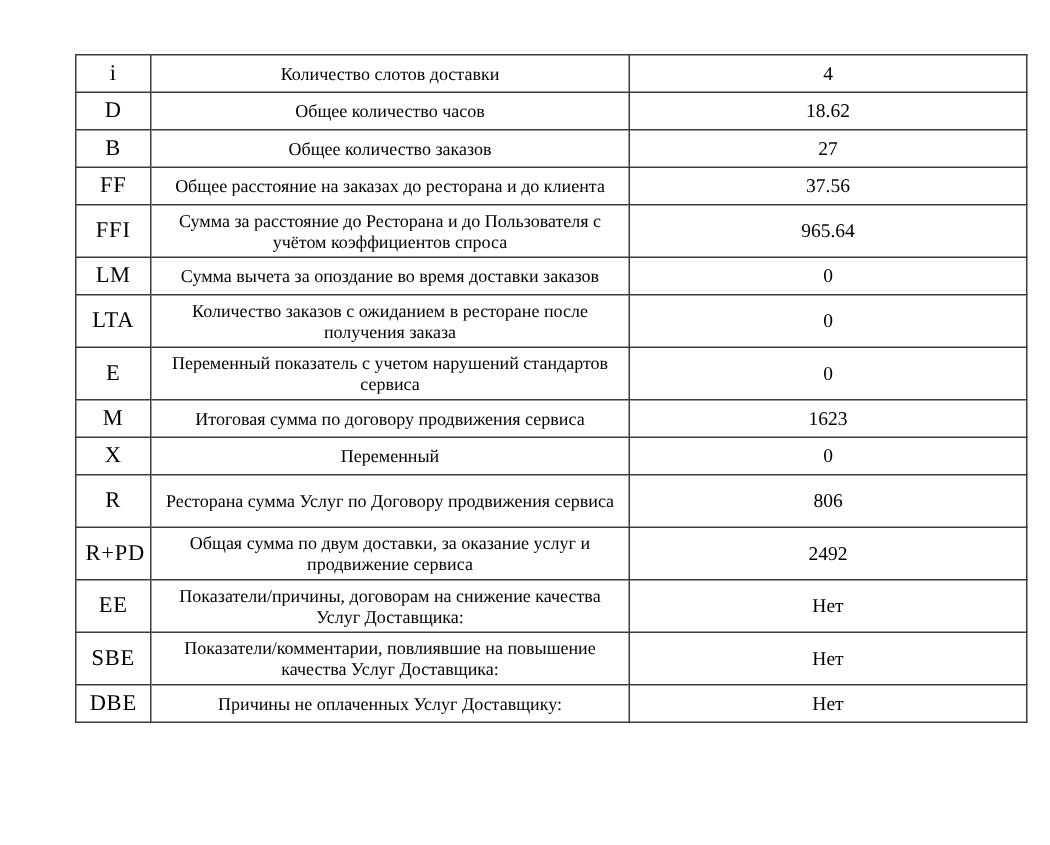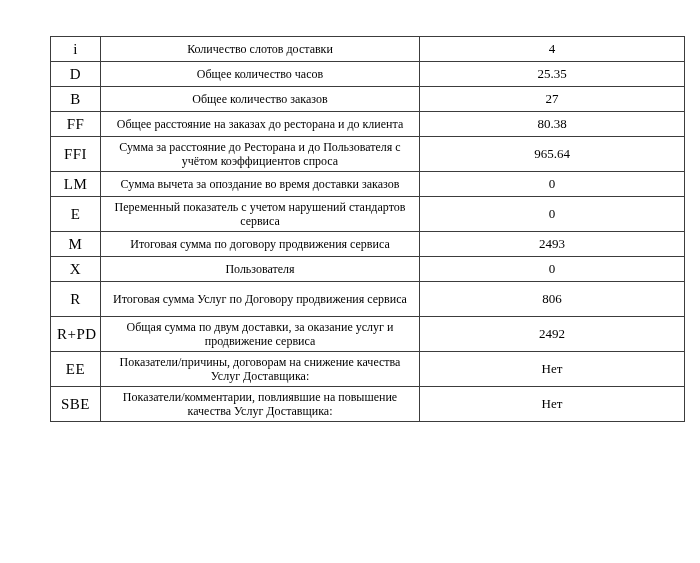--- a/index.html
+++ b/index.html
@@ -63,72 +63,82 @@
     </colgroup>
     <tbody>
       <tr class="r1">
         <td class="code">i</td>
         <td class="desc">Количество слотов доставки</td>
         <td class="val">4</td>
       </tr>
       <tr class="r1">
         <td class="code">D</td>
         <td class="desc">Общее количество часов</td>
-        <td class="val">25.35</td>
+        <td class="val">18.62</td>
       </tr>
       <tr class="r1">
         <td class="code">B</td>
         <td class="desc">Общее количество заказов</td>
         <td class="val">27</td>
       </tr>
       <tr class="r1">
         <td class="code">FF</td>
         <td class="desc">Общее расстояние на заказах до ресторана и до клиента</td>
-        <td class="val">80.38</td>
+        <td class="val">37.56</td>
       </tr>
       <tr class="r2">
         <td class="code">FFI</td>
         <td class="desc">Сумма за расстояние до Ресторана и до Пользователя с учётом коэффициентов спроса</td>
         <td class="val">965.64</td>
       </tr>
       <tr class="r1">
         <td class="code">LM</td>
         <td class="desc">Сумма вычета за опоздание во время доставки заказов</td>
         <td class="val">0</td>
       </tr>
       <tr class="r2">
+        <td class="code">LTA</td>
+        <td class="desc">Количество заказов с ожиданием в ресторане после получения заказа</td>
+        <td class="val">0</td>
+      </tr>
+      <tr class="r2">
         <td class="code">E</td>
         <td class="desc">Переменный показатель с учетом нарушений стандартов сервиса</td>
         <td class="val">0</td>
       </tr>
       <tr class="r1">
         <td class="code">M</td>
         <td class="desc">Итоговая сумма по договору продвижения сервиса</td>
-        <td class="val">2493</td>
+        <td class="val">1623</td>
       </tr>
       <tr class="r1">
         <td class="code">X</td>
-        <td class="desc">Пользователя</td>
+        <td class="desc">Переменный</td>
         <td class="val">0</td>
       </tr>
       <tr class="r2">
         <td class="code">R</td>
-        <td class="desc">Итоговая сумма Услуг по Договору продвижения сервиса</td>
+        <td class="desc">Ресторана сумма Услуг по Договору продвижения сервиса</td>
         <td class="val">806</td>
       </tr>
       <tr class="r2">
         <td class="code">R+PD</td>
         <td class="desc">Общая сумма по двум доставки, за оказание услуг и продвижение сервиса</td>
         <td class="val">2492</td>
       </tr>
       <tr class="r2">
         <td class="code">EE</td>
         <td class="desc">Показатели/причины, договорам на снижение качества Услуг Доставщика:</td>
         <td class="val">Нет</td>
       </tr>
       <tr class="r2">
         <td class="code">SBE</td>
         <td class="desc">Показатели/комментарии, повлиявшие на повышение качества Услуг Доставщика:</td>
         <td class="val">Нет</td>
       </tr>
+      <tr class="r1">
+        <td class="code">DBE</td>
+        <td class="desc">Причины не оплаченных Услуг Доставщику:</td>
+        <td class="val">Нет</td>
+      </tr>
     </tbody>
   </table>
 </div>
 
 </body></html>

